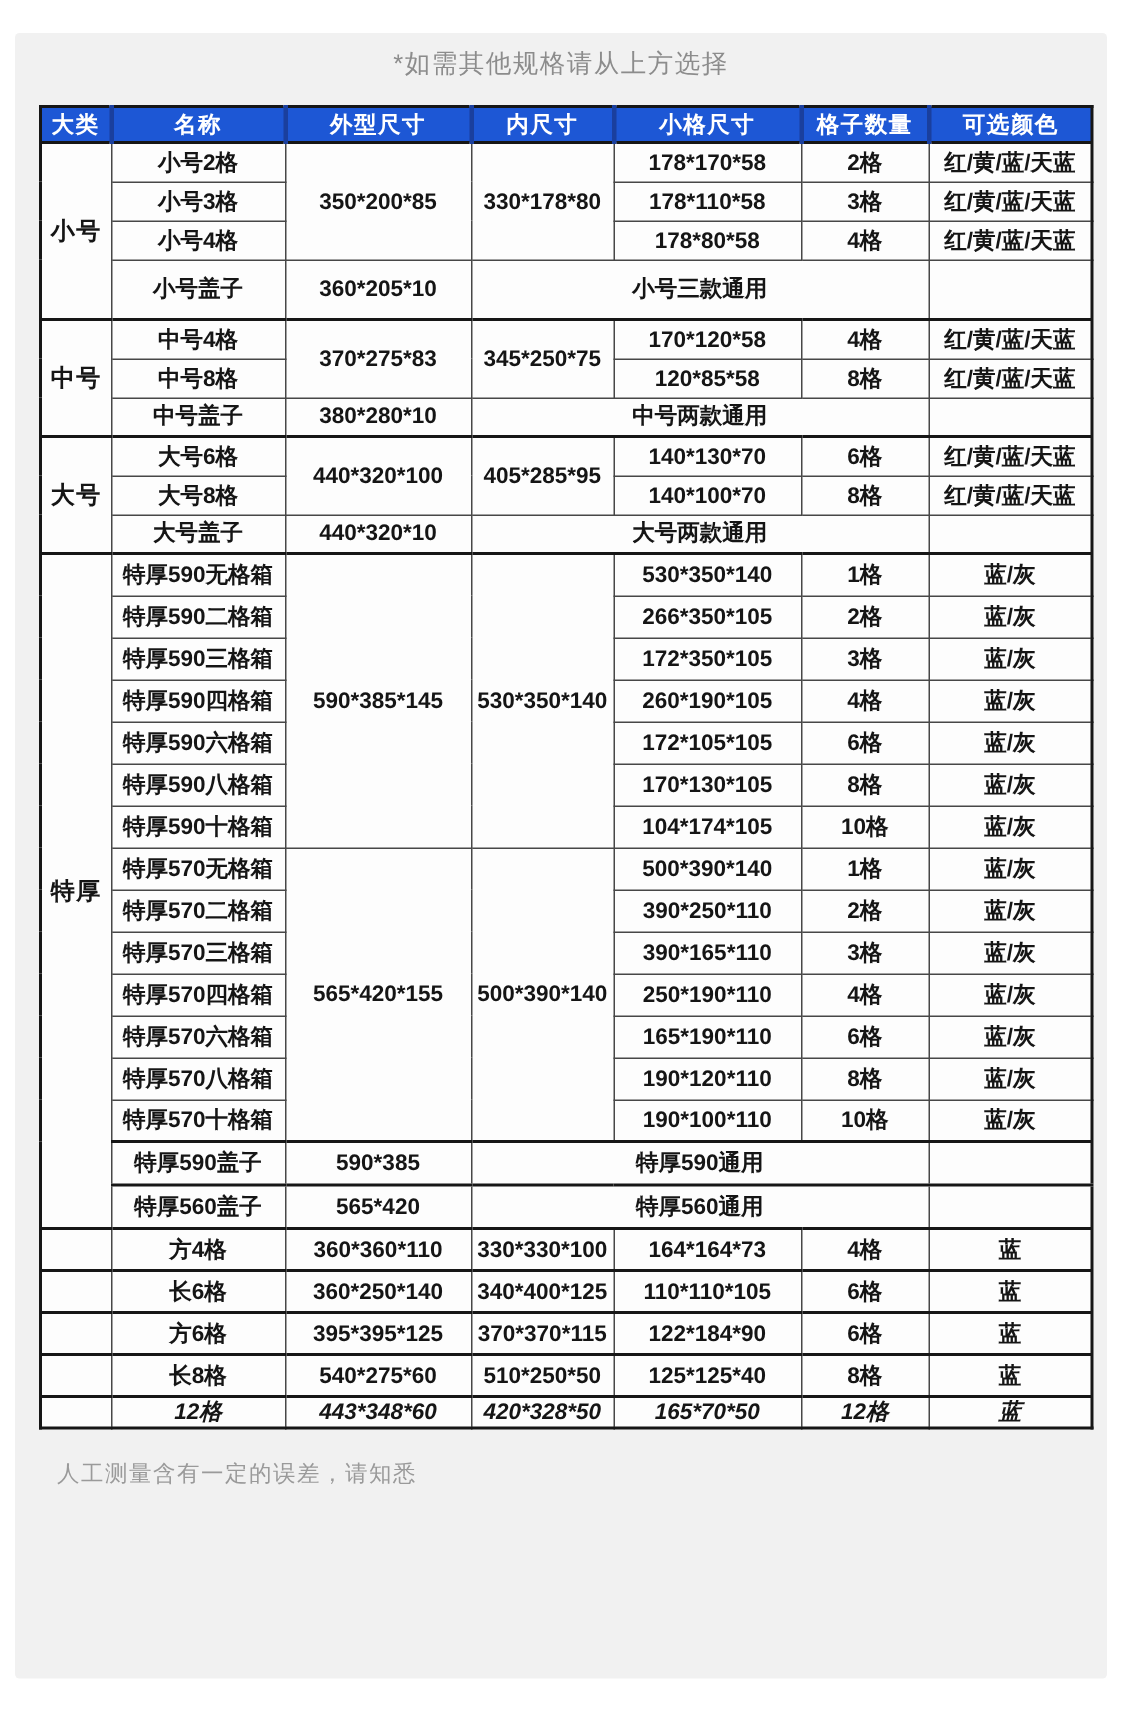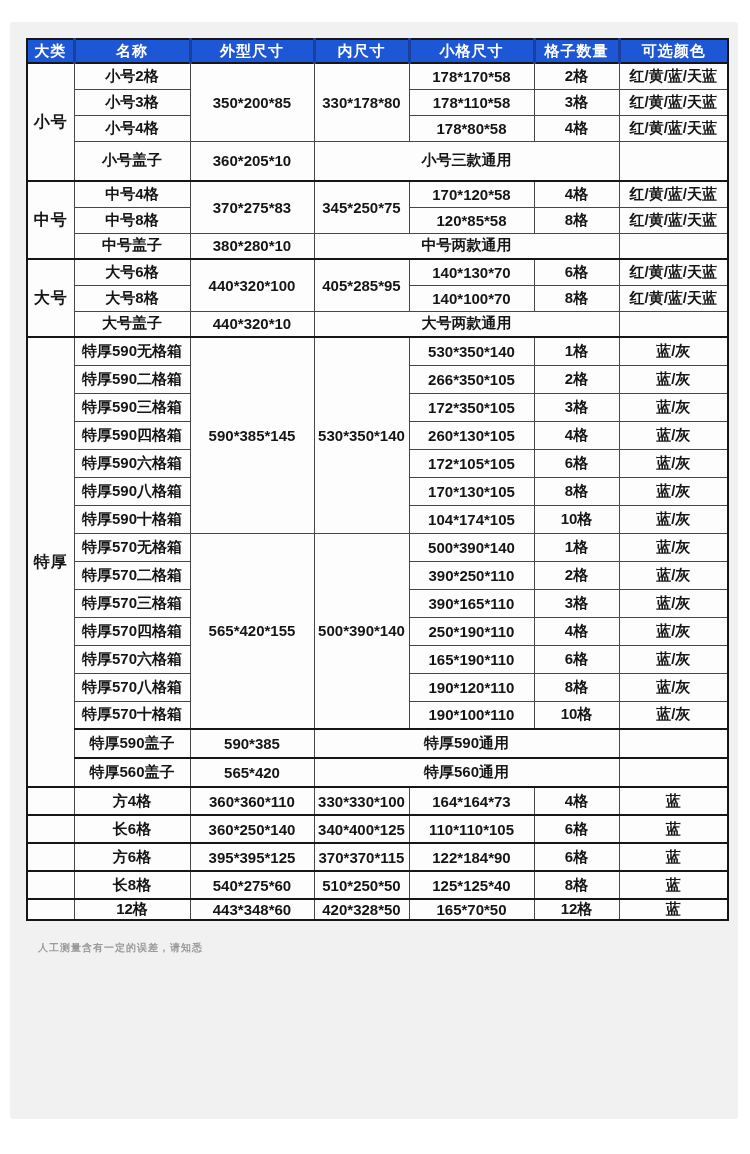--- a/index.html
+++ b/index.html
@@ -58,31 +58,32 @@
     color: var(--text-color, #151515);
     padding: 0 1px;
     overflow: hidden;
     white-space: nowrap;
   }
   table.spec tr.gt > td { border-top: 2px solid var(--group-line, #161616); }
   table.spec td.cat { font-size: 16px; letter-spacing: 1px; }
 
   .footer-note {
     margin: 20px 0 0 28px;
-    font-size: 10px;
+    font-size: 15px;
     letter-spacing: 1px;
     color: var(--footer-text, #9a9a9a);
-    font-weight: 700;
+    font-weight: 400;
   }
 </style>
 </head>
 <body>
 
 <div class="page">
   <div class="panel">
+    <div class="subtitle">*如需其他规格请从上方选择</div>
 
     <table class="spec">
       <colgroup>
           <col style="width: 47px;">
           <col style="width: 116px;">
           <col style="width: 124px;">
           <col style="width: 95px;">
           <col style="width: 125px;">
           <col style="width: 85px;">
           <col style="width: 109px;">
@@ -184,21 +185,21 @@
             <td>蓝/灰</td>
           </tr>
           <tr style="height: 28px;">
             <td>特厚590三格箱</td>
             <td>172*350*105</td>
             <td>3格</td>
             <td>蓝/灰</td>
           </tr>
           <tr style="height: 28px;">
             <td>特厚590四格箱</td>
-            <td>260*130*105</td>
+            <td>260*190*105</td>
             <td>4格</td>
             <td>蓝/灰</td>
           </tr>
           <tr style="height: 28px;">
             <td>特厚590六格箱</td>
             <td>172*105*105</td>
             <td>6格</td>
             <td>蓝/灰</td>
           </tr>
           <tr style="height: 28px;">
@@ -298,21 +299,21 @@
           </tr>
           <tr class="gt" style="height: 28px;">
             <td></td>
             <td>长8格</td>
             <td>540*275*60</td>
             <td>510*250*50</td>
             <td>125*125*40</td>
             <td>8格</td>
             <td>蓝</td>
           </tr>
-          <tr class="gt" style="height: 20px;">
+          <tr class="gt" style="height: 20px; font-style: italic;">
             <td></td>
             <td>12格</td>
             <td>443*348*60</td>
             <td>420*328*50</td>
             <td>165*70*50</td>
             <td>12格</td>
             <td>蓝</td>
           </tr>
         </tbody>
     </table>

